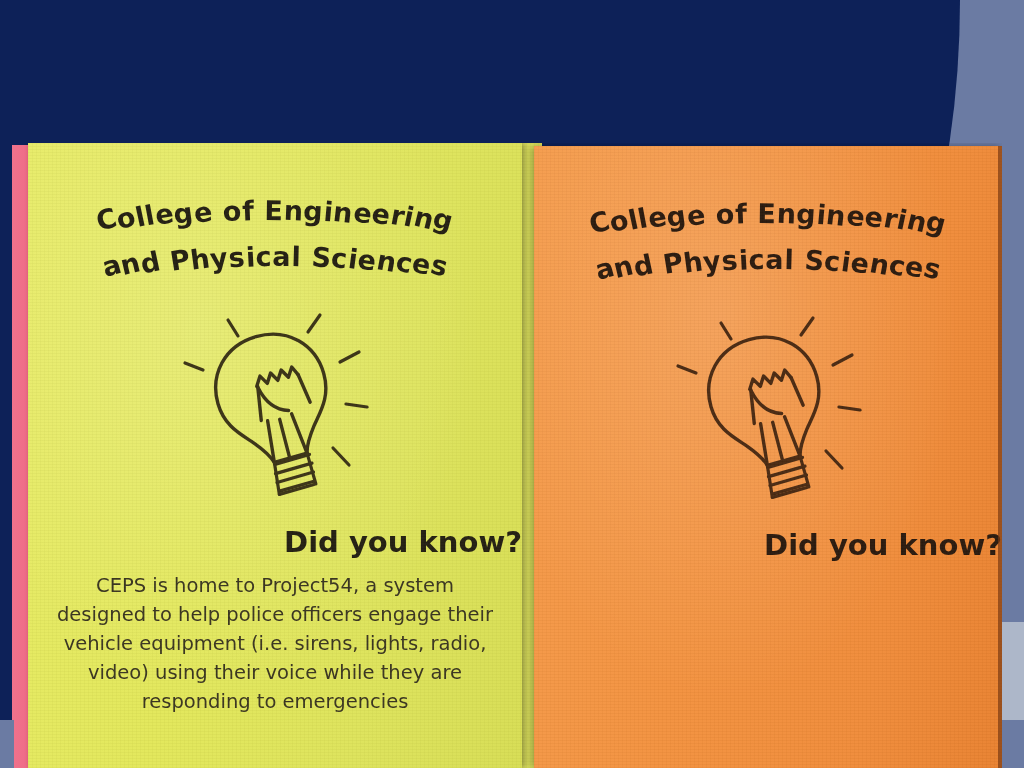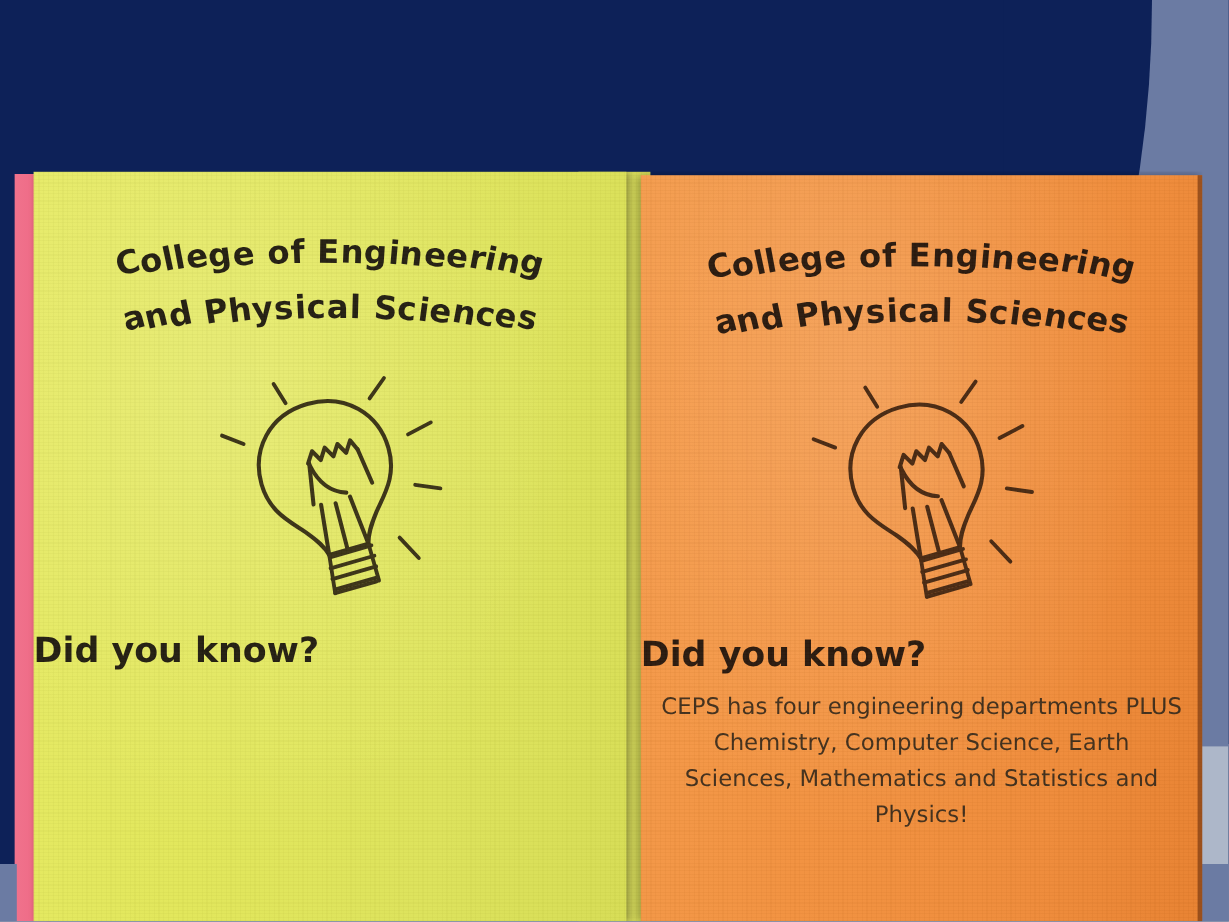--- a/index.html
+++ b/index.html
@@ -187,21 +187,21 @@
     left: 50%;
     top: 165px;
     transform: translateX(-50%);
     width: 210px;
     height: 190px;
   }
   .did {
     position: absolute;
     width: 100%;
     top: 382px;
-    text-align: left;
+    text-align: right;
     font-family: "DejaVu Sans", sans-serif;
     font-weight: 700;
     font-size: 29px;
     color: #241f12;
   }
   .flyer-orange .did { color: #2b1a0e; }
 
   .body-text {
     position: absolute;
     left: 22px;
@@ -293,20 +293,21 @@
               <path d="M138 24 l 12 -17"></path>
               <path d="M33 62 l -18 -7"></path>
               <path d="M170 54 l 19 -10"></path>
               <path d="M176 96 l 21 3"></path>
               <path d="M163 140 l 16 17"></path>
             </g>
           </svg>
         </div>
 
         <div class="did">Did you know?</div>
+        <div class="body-text">CEPS is home to Project54, a system designed to help police officers engage their vehicle equipment (i.e. sirens, lights, radio, video) using their voice while they are responding to emergencies</div>
       </div>
       <div class="grain"></div>
     </div>
 
     <div class="flyer-orange">
       <div class="flyer-inner">
         <div class="arch arch-1"><span style="transform: rotate(-15deg) translateY(8.39px);">C</span><span style="transform: rotate(-13.57deg) translateY(7.02px);">o</span><span style="transform: rotate(-12.14deg) translateY(5.74px);">l</span><span style="transform: rotate(-10.71deg) translateY(4.55px);">l</span><span style="transform: rotate(-9.29deg) translateY(3.47px);">e</span><span style="transform: rotate(-7.86deg) translateY(2.52px);">g</span><span style="transform: rotate(-6.43deg) translateY(1.7px);">e</span><span style="transform: rotate(-5deg) translateY(1.04px);">&nbsp;</span><span style="transform: rotate(-3.57deg) translateY(0.53px);">o</span><span style="transform: rotate(-2.14deg) translateY(0.19px);">f</span><span style="transform: rotate(-0.71deg) translateY(0.02px);">&nbsp;</span><span style="transform: rotate(0.71deg) translateY(0.02px);">E</span><span style="transform: rotate(2.14deg) translateY(0.19px);">n</span><span style="transform: rotate(3.57deg) translateY(0.53px);">g</span><span style="transform: rotate(5deg) translateY(1.04px);">i</span><span style="transform: rotate(6.43deg) translateY(1.7px);">n</span><span style="transform: rotate(7.86deg) translateY(2.52px);">e</span><span style="transform: rotate(9.29deg) translateY(3.47px);">e</span><span style="transform: rotate(10.71deg) translateY(4.55px);">r</span><span style="transform: rotate(12.14deg) translateY(5.74px);">i</span><span style="transform: rotate(13.57deg) translateY(7.02px);">n</span><span style="transform: rotate(15deg) translateY(8.39px);">g</span></div>
         <div class="arch arch-2"><span style="transform: rotate(-15deg) translateY(8.39px);">a</span><span style="transform: rotate(-13.5deg) translateY(6.96px);">n</span><span style="transform: rotate(-12deg) translateY(5.62px);">d</span><span style="transform: rotate(-10.5deg) translateY(4.38px);">&nbsp;</span><span style="transform: rotate(-9deg) translateY(3.27px);">P</span><span style="transform: rotate(-7.5deg) translateY(2.3px);">h</span><span style="transform: rotate(-6deg) translateY(1.49px);">y</span><span style="transform: rotate(-4.5deg) translateY(0.84px);">s</span><span style="transform: rotate(-3deg) translateY(0.38px);">i</span><span style="transform: rotate(-1.5deg) translateY(0.09px);">c</span><span style="transform: rotate(0deg) translateY(0px);">a</span><span style="transform: rotate(1.5deg) translateY(0.09px);">l</span><span style="transform: rotate(3deg) translateY(0.38px);">&nbsp;</span><span style="transform: rotate(4.5deg) translateY(0.84px);">S</span><span style="transform: rotate(6deg) translateY(1.49px);">c</span><span style="transform: rotate(7.5deg) translateY(2.3px);">i</span><span style="transform: rotate(9deg) translateY(3.27px);">e</span><span style="transform: rotate(10.5deg) translateY(4.38px);">n</span><span style="transform: rotate(12deg) translateY(5.62px);">c</span><span style="transform: rotate(13.5deg) translateY(6.96px);">e</span><span style="transform: rotate(15deg) translateY(8.39px);">s</span></div>
 
         <div class="bulb-wrap">
@@ -336,21 +337,20 @@
               <path d="M138 24 l 12 -17"></path>
               <path d="M33 62 l -18 -7"></path>
               <path d="M170 54 l 19 -10"></path>
               <path d="M176 96 l 21 3"></path>
               <path d="M163 140 l 16 17"></path>
             </g>
           </svg>
         </div>
 
         <div class="did">Did you know?</div>
-        <div class="body-text">CEPS has four engineering departments PLUS Chemistry, Computer Science, Earth Sciences, Mathematics and Statistics and Physics!</div>
       </div>
       <div class="grain"></div>
     </div>
 
   </div>
 
   <div class="corner-light-left"></div>
 
 </div>
 

